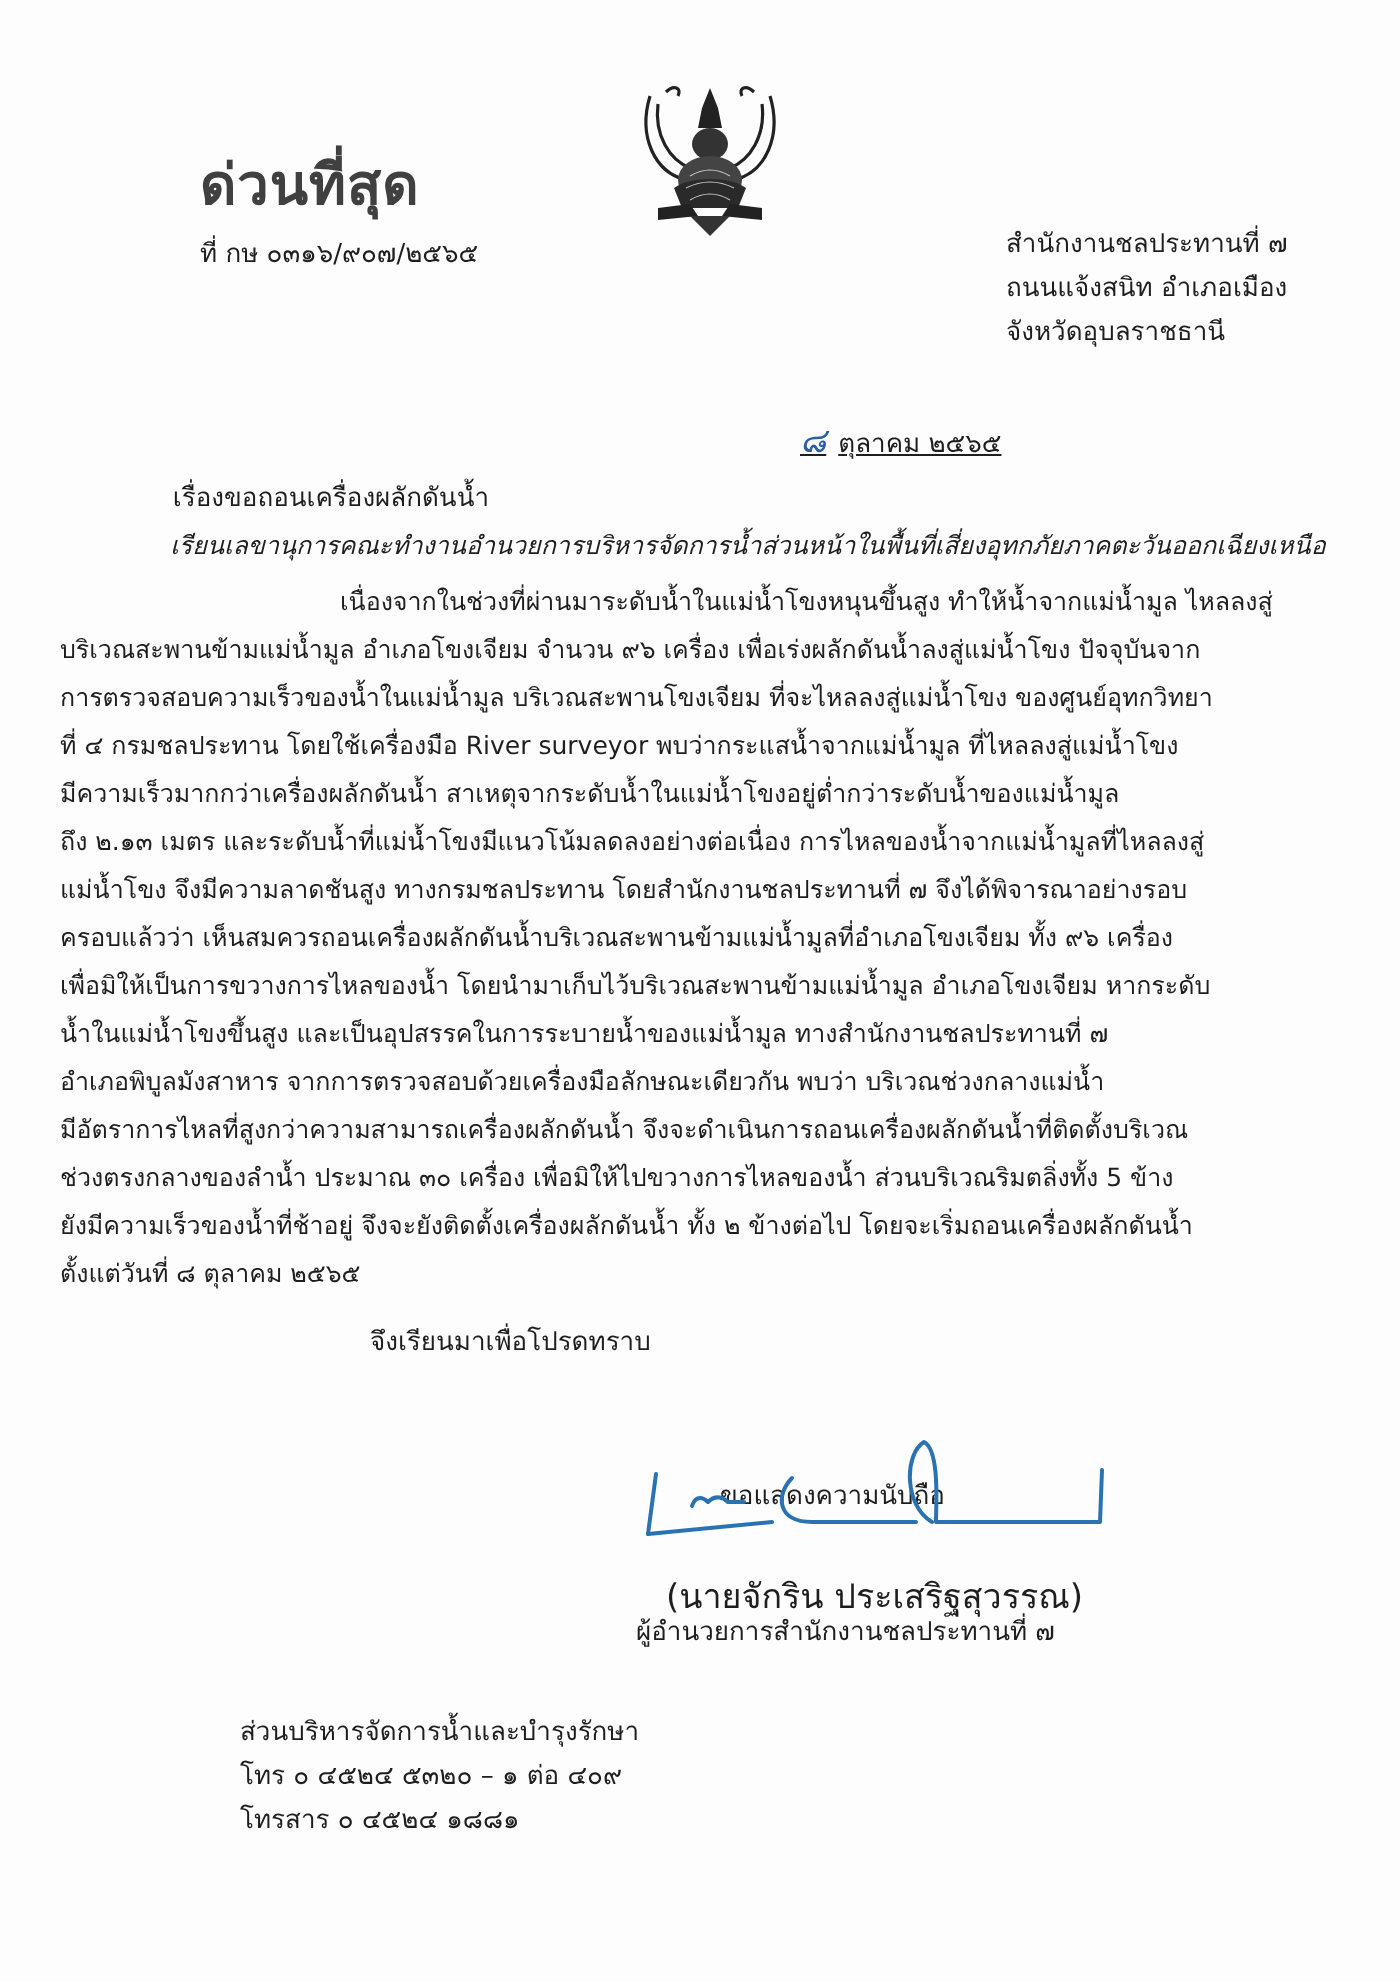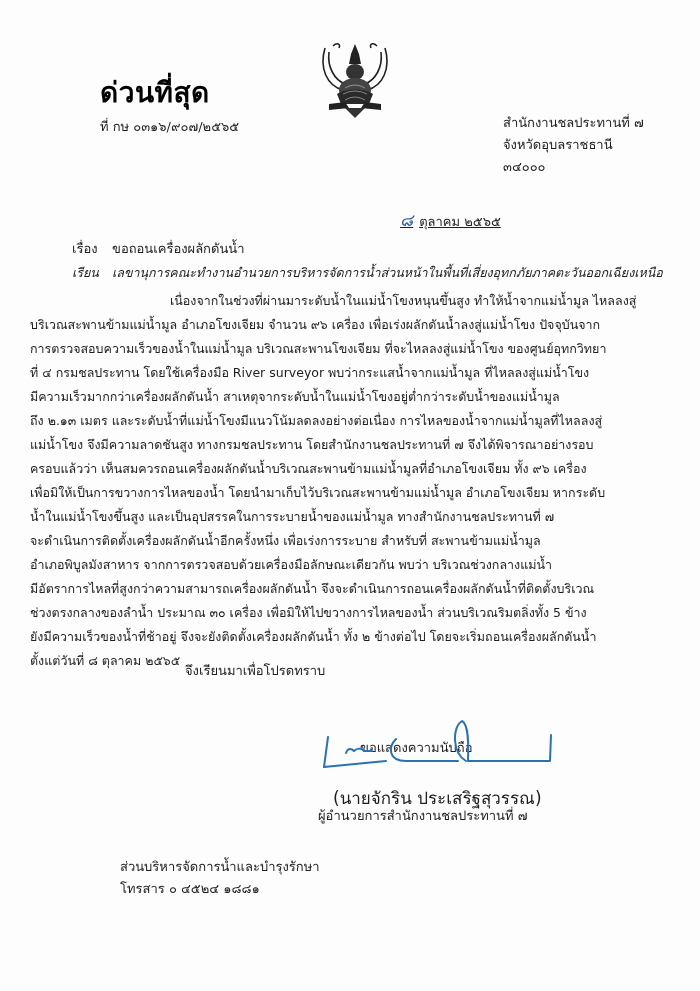--- a/index.html
+++ b/index.html
@@ -2,29 +2,29 @@
 <html><head>
 <meta charset="utf-8">
 <style>
   html, body { margin: 0; padding: 0; }
   body {
     width: 700px; height: 991px; background: #fdfdfd;
     font-family: "DejaVu Sans", "Liberation Sans", sans-serif;
     color: #1e1e1e; position: relative; overflow: hidden;
   }
   .abs { position: absolute; }
-  .urgent { left: 100px; top: 70px; font-size: 28px; font-weight: bold; color: #000000; letter-spacing: 0.5px; }
+  .urgent { left: 100px; top: 70px; font-size: 28px; font-weight: bold; color: #404040; letter-spacing: 0.5px; }
   .ref { left: 100px; top: 116px; font-size: 13px; }
   .garuda { left: 315px; top: 38px; width: 80px; height: 82px; }
   .addr { left: 503px; top: 112px; font-size: 13px; line-height: 22px; }
   .date { left: 400px; top: 206px; font-size: 13px; text-decoration: underline; }
   .date .day { font-size: 17px; color: #2c5ea8; font-style: italic; margin-right: 6px; }
   .subject { left: 72px; top: 238px; font-size: 13px; }
   .to { left: 72px; top: 263px; font-size: 12.5px; white-space: nowrap; font-style: italic; }
-  .label { display: inline-block; width: 40px; }
+  .label { display: inline-block; width: 40px; text-align: right; }
   .body { left: 110px; top: 289px; width: 540px; font-size: 12.5px; line-height: 24px; }
   .line { white-space: nowrap; display: block; }
   .body .first { padding-left: 70px; }
   .closing1 { left: 185px; top: 660px; font-size: 13px; text-align: right; }
   .closing2 { left: 360px; top: 737px; font-size: 13px; }
   .signature { left: 318px; top: 717px; width: 240px; height: 60px; }
   .signer-name { left: 333px; top: 784px; font-size: 17px; }
   .signer-title { left: 318px; top: 805px; font-size: 13px; }
   .footer { left: 100px; top: 856px; font-size: 13px; line-height: 22px; margin-left: 20px; }
 </style>
@@ -52,22 +52,22 @@
   <path d="M30 70 L40 80 L50 70 Z" fill="#333"></path>
   <g stroke="#fff" stroke-width="0.6" fill="none" opacity="0.7">
     <path d="M30 50 Q40 44 50 50"></path>
       <path d="M28 56 Q40 50 52 56"></path>
       <path d="M30 62 Q40 56 50 62"></path>
   </g>
 </svg>
 
 <div class="abs addr">
   <div>สำนักงานชลประทานที่ ๗</div>
+  <div>ถนนแจ้งสนิท อำเภอเมือง</div>
   <div>จังหวัดอุบลราชธานี</div>
-  <div>๓๔๐๐๐</div>
 </div>
 
 <div class="abs date">
   <span class="day">๘</span><span>ตุลาคม ๒๕๖๕</span>
 </div>
 
 <div class="abs subject">
   <span class="label">เรื่อง</span><span>ขอถอนเครื่องผลักดันน้ำ</span>
 </div>
 
@@ -79,21 +79,20 @@
   <span class="line first" style="margin-left:-10px">เนื่องจากในช่วงที่ผ่านมาระดับน้ำในแม่น้ำโขงหนุนขึ้นสูง ทำให้น้ำจากแม่น้ำมูล ไหลลงสู่</span>
   <span class="line" style="margin-left:-80px">บริเวณสะพานข้ามแม่น้ำมูล อำเภอโขงเจียม จำนวน ๙๖ เครื่อง เพื่อเร่งผลักดันน้ำลงสู่แม่น้ำโขง ปัจจุบันจาก</span>
   <span class="line" style="margin-left:-80px">การตรวจสอบความเร็วของน้ำในแม่น้ำมูล บริเวณสะพานโขงเจียม ที่จะไหลลงสู่แม่น้ำโขง ของศูนย์อุทกวิทยา</span>
   <span class="line" style="margin-left:-80px">ที่ ๔ กรมชลประทาน โดยใช้เครื่องมือ River surveyor พบว่ากระแสน้ำจากแม่น้ำมูล ที่ไหลลงสู่แม่น้ำโขง</span>
   <span class="line" style="margin-left:-80px">มีความเร็วมากกว่าเครื่องผลักดันน้ำ สาเหตุจากระดับน้ำในแม่น้ำโขงอยู่ต่ำกว่าระดับน้ำของแม่น้ำมูล</span>
   <span class="line" style="margin-left:-80px">ถึง ๒.๑๓ เมตร และระดับน้ำที่แม่น้ำโขงมีแนวโน้มลดลงอย่างต่อเนื่อง การไหลของน้ำจากแม่น้ำมูลที่ไหลลงสู่</span>
   <span class="line" style="margin-left:-80px">แม่น้ำโขง จึงมีความลาดชันสูง ทางกรมชลประทาน โดยสำนักงานชลประทานที่ ๗ จึงได้พิจารณาอย่างรอบ</span>
   <span class="line" style="margin-left:-80px">ครอบแล้วว่า เห็นสมควรถอนเครื่องผลักดันน้ำบริเวณสะพานข้ามแม่น้ำมูลที่อำเภอโขงเจียม ทั้ง ๙๖ เครื่อง</span>
   <span class="line" style="margin-left:-80px">เพื่อมิให้เป็นการขวางการไหลของน้ำ โดยนำมาเก็บไว้บริเวณสะพานข้ามแม่น้ำมูล อำเภอโขงเจียม หากระดับ</span>
   <span class="line" style="margin-left:-80px">น้ำในแม่น้ำโขงขึ้นสูง และเป็นอุปสรรคในการระบายน้ำของแม่น้ำมูล ทางสำนักงานชลประทานที่ ๗</span>
-  <span class="line" style="margin-left:-80px">จะดำเนินการติดตั้งเครื่องผลักดันน้ำอีกครั้งหนึ่ง เพื่อเร่งการระบาย สำหรับที่ สะพานข้ามแม่น้ำมูล</span>
   <span class="line" style="margin-left:-80px">อำเภอพิบูลมังสาหาร จากการตรวจสอบด้วยเครื่องมือลักษณะเดียวกัน พบว่า บริเวณช่วงกลางแม่น้ำ</span>
   <span class="line" style="margin-left:-80px">มีอัตราการไหลที่สูงกว่าความสามารถเครื่องผลักดันน้ำ จึงจะดำเนินการถอนเครื่องผลักดันน้ำที่ติดตั้งบริเวณ</span>
   <span class="line" style="margin-left:-80px">ช่วงตรงกลางของลำน้ำ ประมาณ ๓๐ เครื่อง เพื่อมิให้ไปขวางการไหลของน้ำ ส่วนบริเวณริมตลิ่งทั้ง 5 ข้าง</span>
   <span class="line" style="margin-left:-80px">ยังมีความเร็วของน้ำที่ช้าอยู่ จึงจะยังติดตั้งเครื่องผลักดันน้ำ ทั้ง ๒ ข้างต่อไป โดยจะเริ่มถอนเครื่องผลักดันน้ำ</span>
   <span class="line" style="margin-left:-80px">ตั้งแต่วันที่ ๘ ตุลาคม ๒๕๖๕</span>
 </div>
 
 <div class="abs closing1">จึงเรียนมาเพื่อโปรดทราบ</div>
 <div class="abs closing2">ขอแสดงความนับถือ</div>
 
@@ -105,14 +104,15 @@
     <path d="M78 22 C70 30 70 44 88 44 L140 44"></path>
     <path d="M148 44 C134 36 134 10 144 4 C152 8 150 36 150 44 L232 44 L233 18"></path>
   </g>
 </svg>
 
 <div class="abs signer-name">(นายจักริน  ประเสริฐสุวรรณ)</div>
 <div class="abs signer-title">ผู้อำนวยการสำนักงานชลประทานที่ ๗</div>
 
 <div class="abs footer">
   <div>ส่วนบริหารจัดการน้ำและบำรุงรักษา</div>
+  <div>โทร ๐ ๔๕๒๔ ๕๓๒๐ – ๑ ต่อ ๔๐๙</div>
   <div>โทรสาร ๐ ๔๕๒๔ ๑๘๘๑</div>
 </div>
 
 </body></html>

